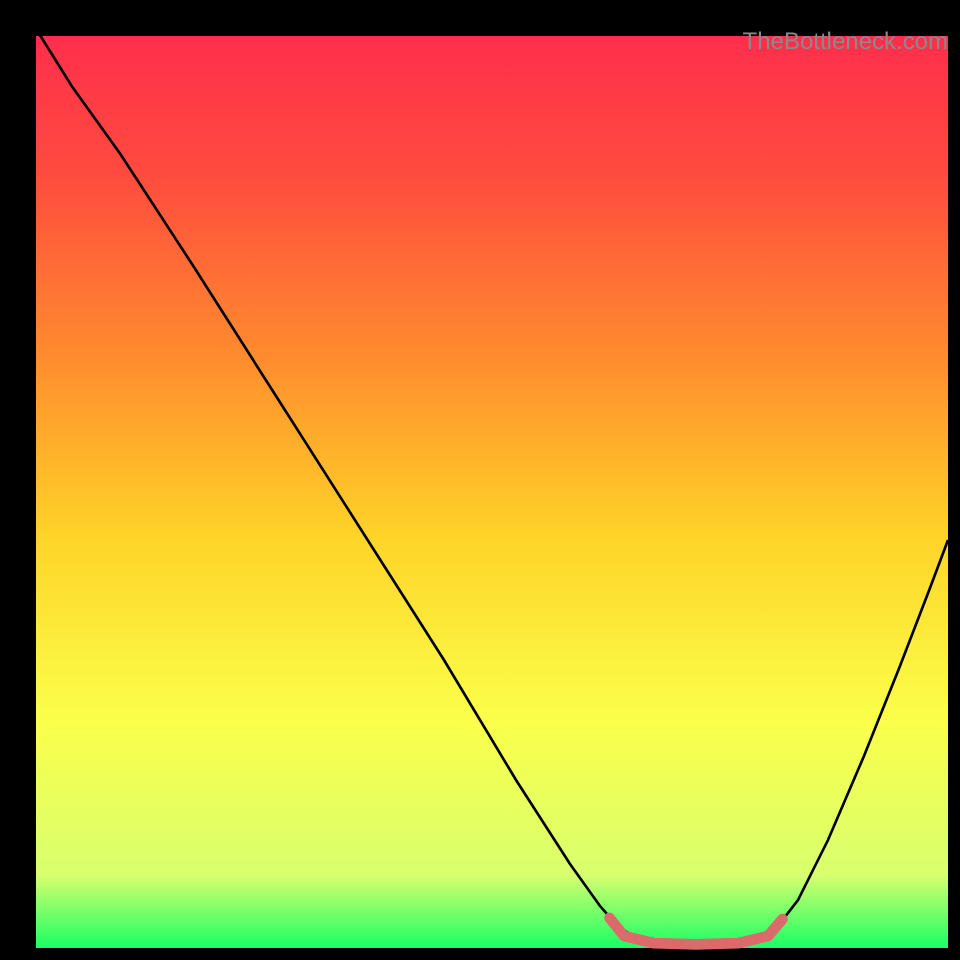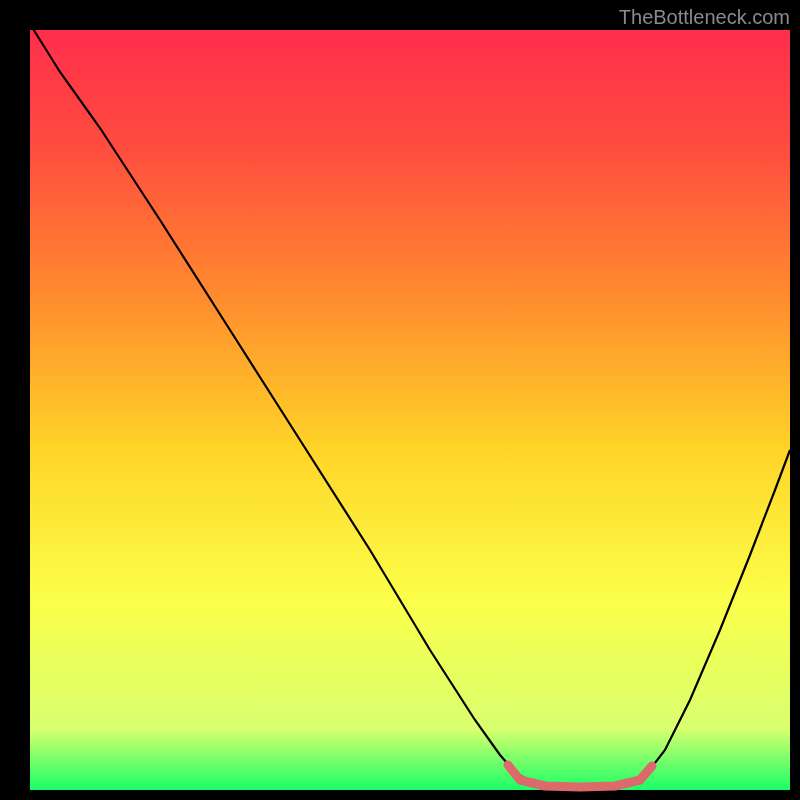--- a/index.html
+++ b/index.html
@@ -1,17 +1,17 @@
 <!DOCTYPE html>
 <html><head>
 <meta charset="utf-8">
 <style>
   * { margin: 0; padding: 0; box-sizing: border-box; }
   body { background: #000; width: 800px; height: 800px; position: relative; font-family: Arial, sans-serif; }
-  .watermark { position: absolute; top: 6px; right: 10px; color: #8a8a8a; font-size: 20px; font-weight: 500; z-index: 10; }
+  .watermark { position: absolute; top: 24px; right: 10px; color: #8a8a8a; font-size: 20px; font-weight: 500; z-index: 10; }
   .chart-container { position: absolute; top: 0; left: 0; width: 800px; height: 800px; }
   svg { display: block; }
 </style>
 </head>
 <body>
 
 <div class="watermark">TheBottleneck.com</div>
 
 <div class="chart-container">
   <svg id="chart-svg" width="800" height="800" viewBox="0 0 800 800">

